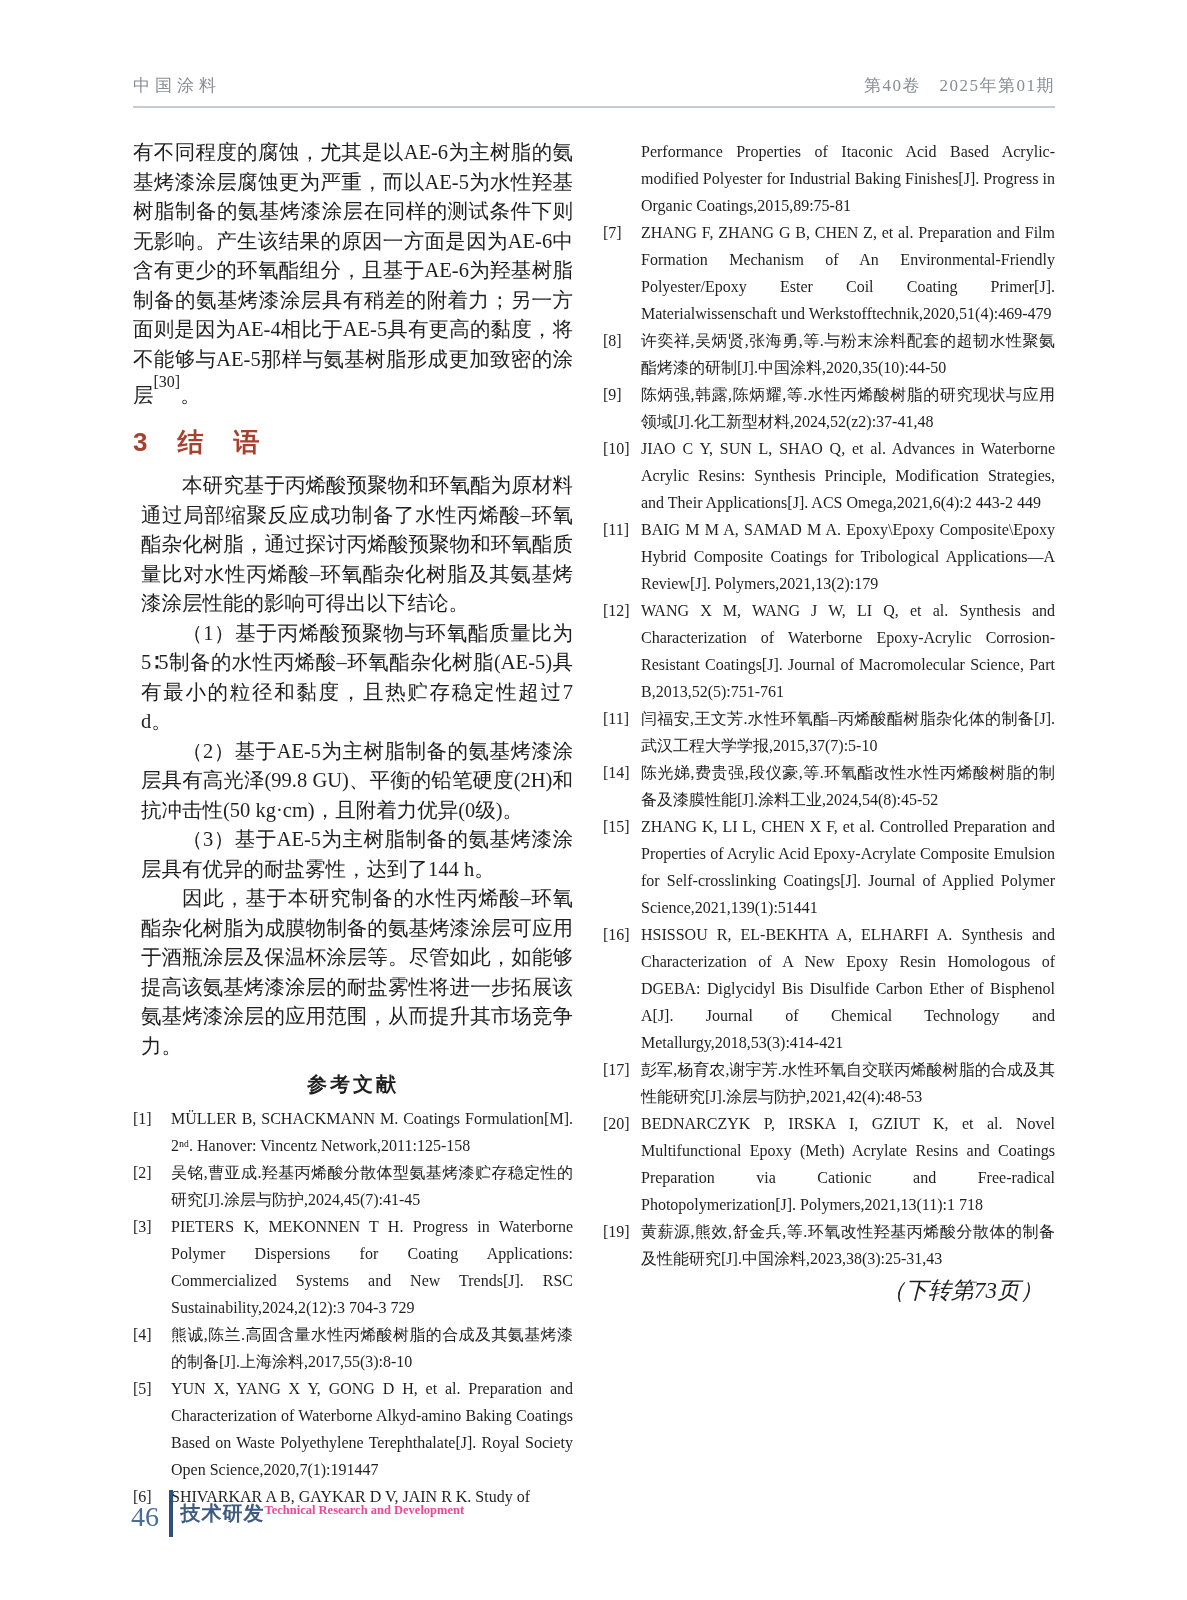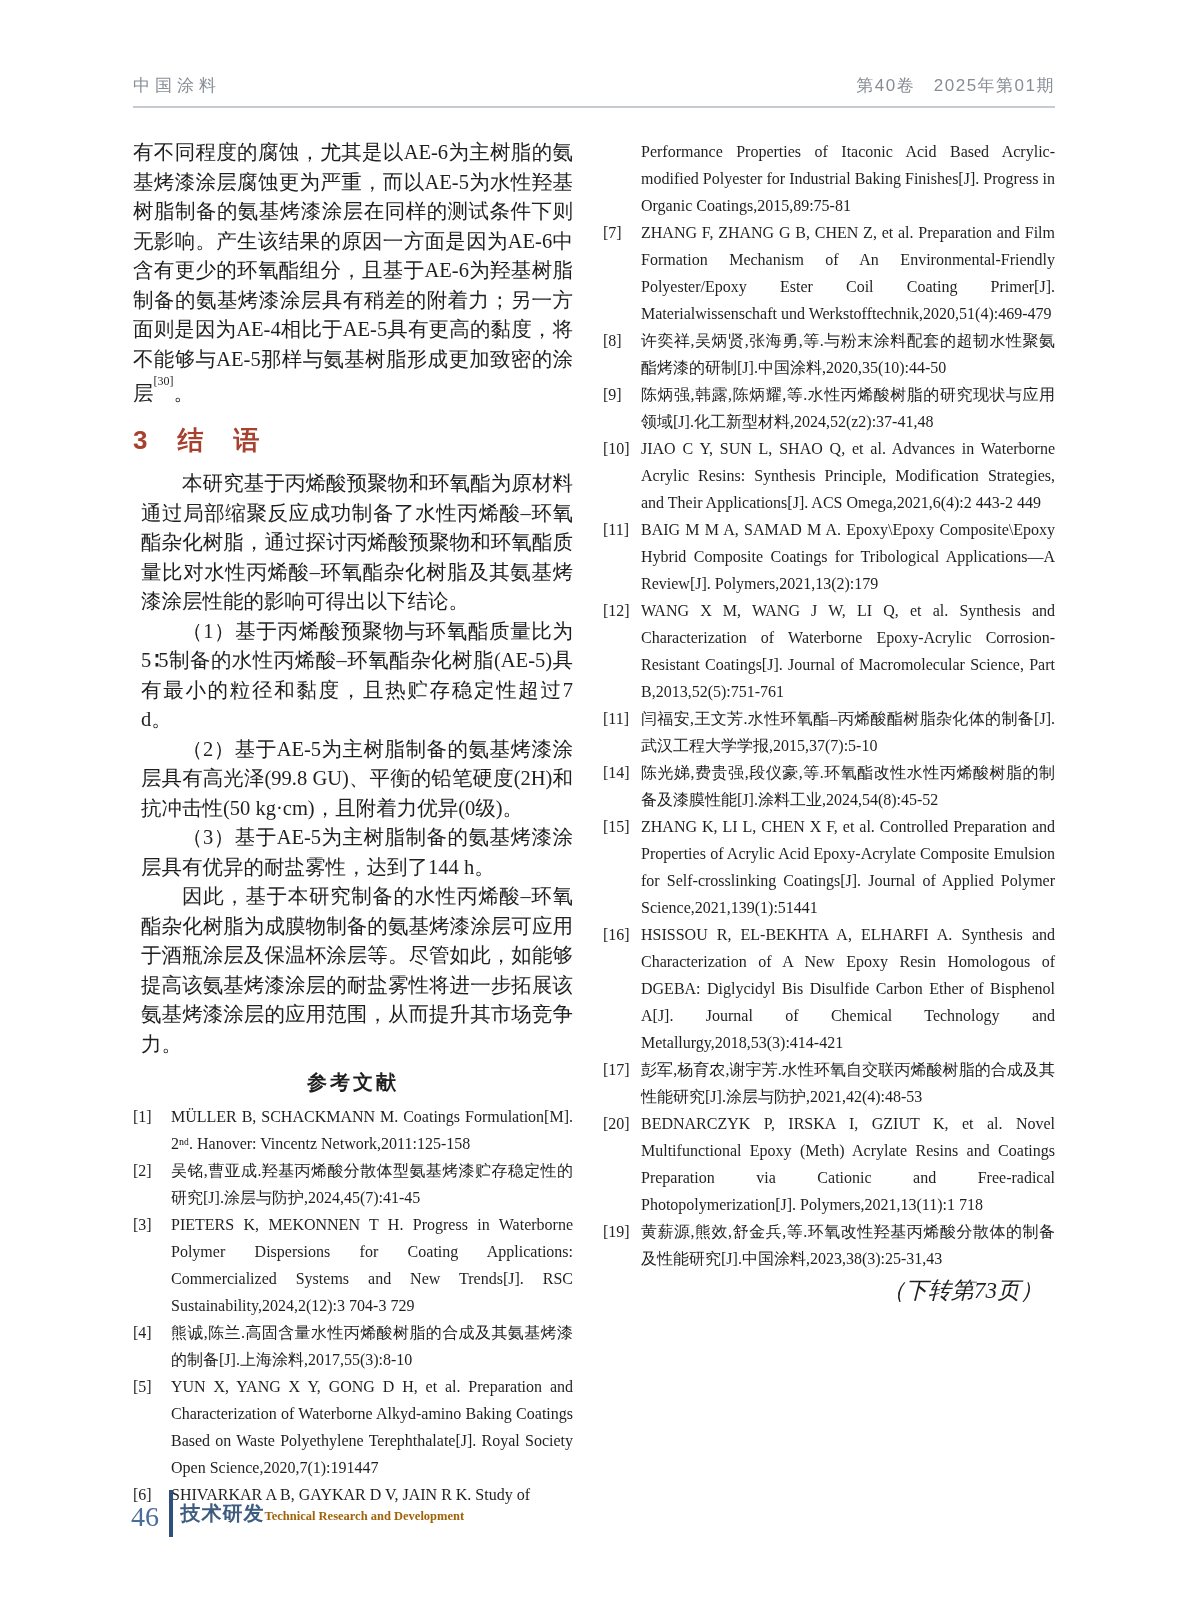--- a/index.html
+++ b/index.html
@@ -9,34 +9,34 @@
     font-family:"Liberation Serif","DejaVu Serif",serif;
     color:#1f1f1f;
   }
   .page { position:absolute; inset:0; }
 
   
   .page-header {
     position:absolute; left:133px; right:132px; top:74px;
     display:flex; justify-content:space-between; align-items:flex-end;
     padding-bottom:9px; border-bottom:2px solid #c6cbd2;
-    font-family:Liberation Sans, sans-serif;
+    font-family:Liberation Serif, serif;
     color:#878d96; font-size:17px;
   }
   .journal-name { letter-spacing:5px; }
   .issue-info { letter-spacing:1.5px; }
 
   
   .columns { position:absolute; left:133px; top:138px; width:922px; display:flex; gap:30px; }
   .col-left { width:440px; }
   .col-right { width:452px; }
 
   .para { font-size:20.5px; line-height:29.5px; text-align:justify; text-justify:inter-ideograph; }
   .para.indent { text-indent:41px;margin-left:8px; }
-  .cite { font-size:12px; position:relative; top:-7px; }
+  .cite { font-size:16px; position:relative; top:-7px; }
 
   .section-heading {
     font-family:"Liberation Sans","DejaVu Sans",sans-serif;
     font-weight:bold; color:#a7402e; font-size:26px;
     margin:15px 0 11px; letter-spacing:2px;
   }
 
   .ref-title {
     font-family:"Liberation Sans","DejaVu Sans",sans-serif;
     font-weight:bold; font-size:20px; text-align:center;
@@ -55,21 +55,21 @@
 
   
   .page-footer { position:absolute; left:131px; top:1490px; display:flex; align-items:center; }
   .page-number { font-size:28px; color:#4a6d99; line-height:1; margin-right:10px; margin-top:6px; }
   .footer-bar { width:3.5px; height:47px; background:#2f4f7d; display:inline-block; margin-right:8px; }
   .footer-section { display:flex; flex-direction:row; justify-content:center; }
   .footer-zh {
     font-family:"Liberation Sans","DejaVu Sans",sans-serif;
     font-weight:bold; font-size:20px; color:#3e5c80; letter-spacing:1px;
   }
-  .footer-en { font-size:12.5px; color:#a16207; font-weight:bold; margin-top:9px; }
+  .footer-en { font-size:12.5px; color:#ec4899; font-weight:bold; margin-top:3px; }
 </style>
 </head>
 <body>
 
 <div class="page">
 
   <header class="page-header">
     <span class="journal-name">中国涂料</span>
     <span class="issue-info">第40卷　2025年第01期</span>
   </header>

